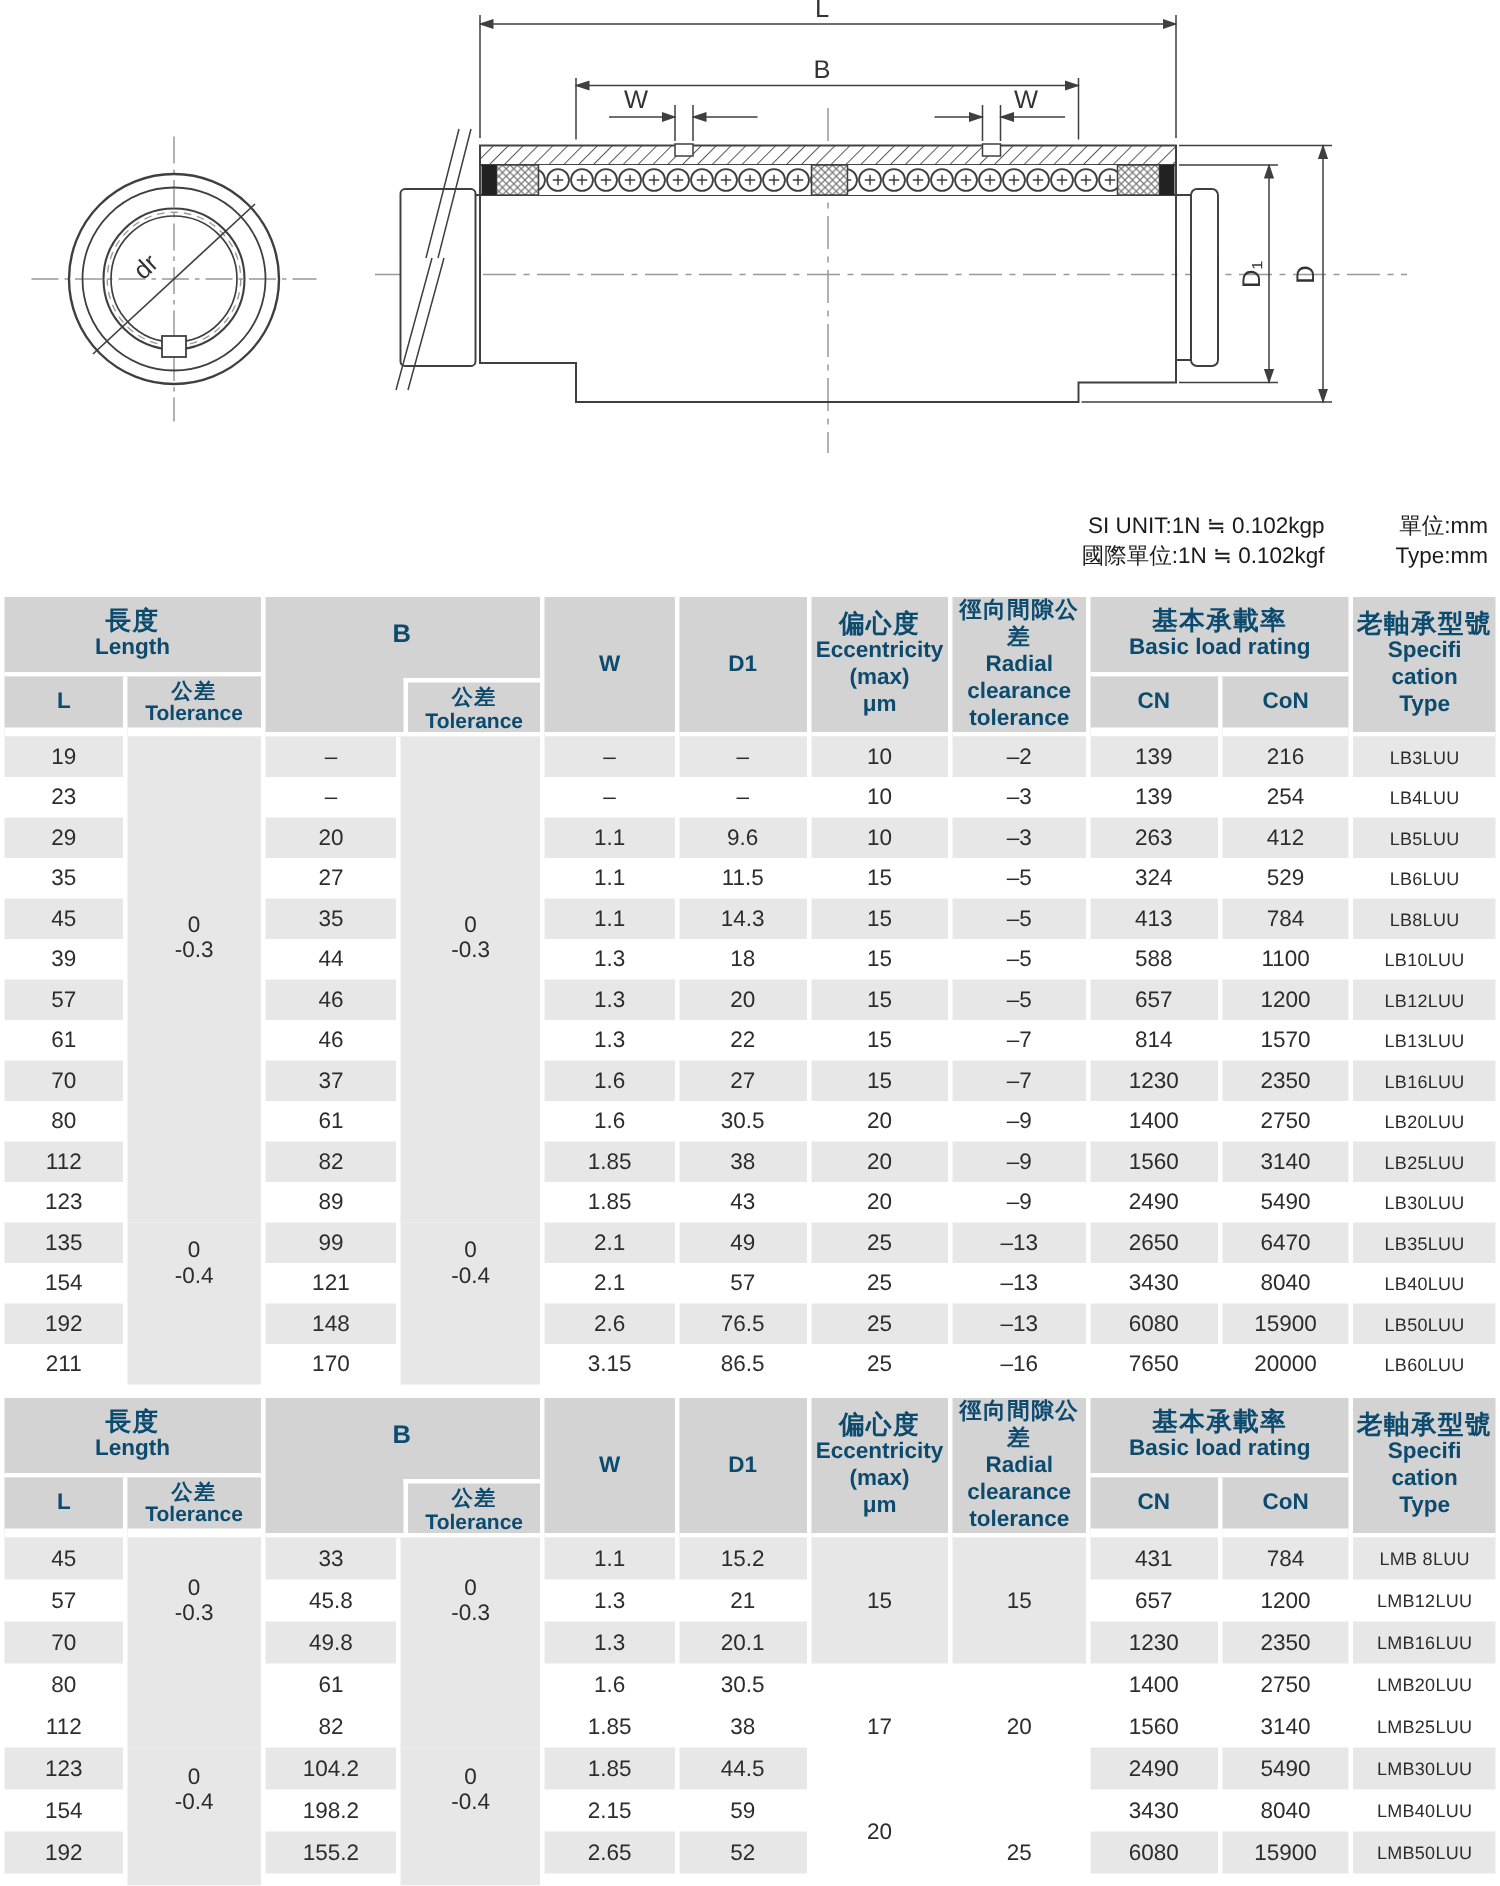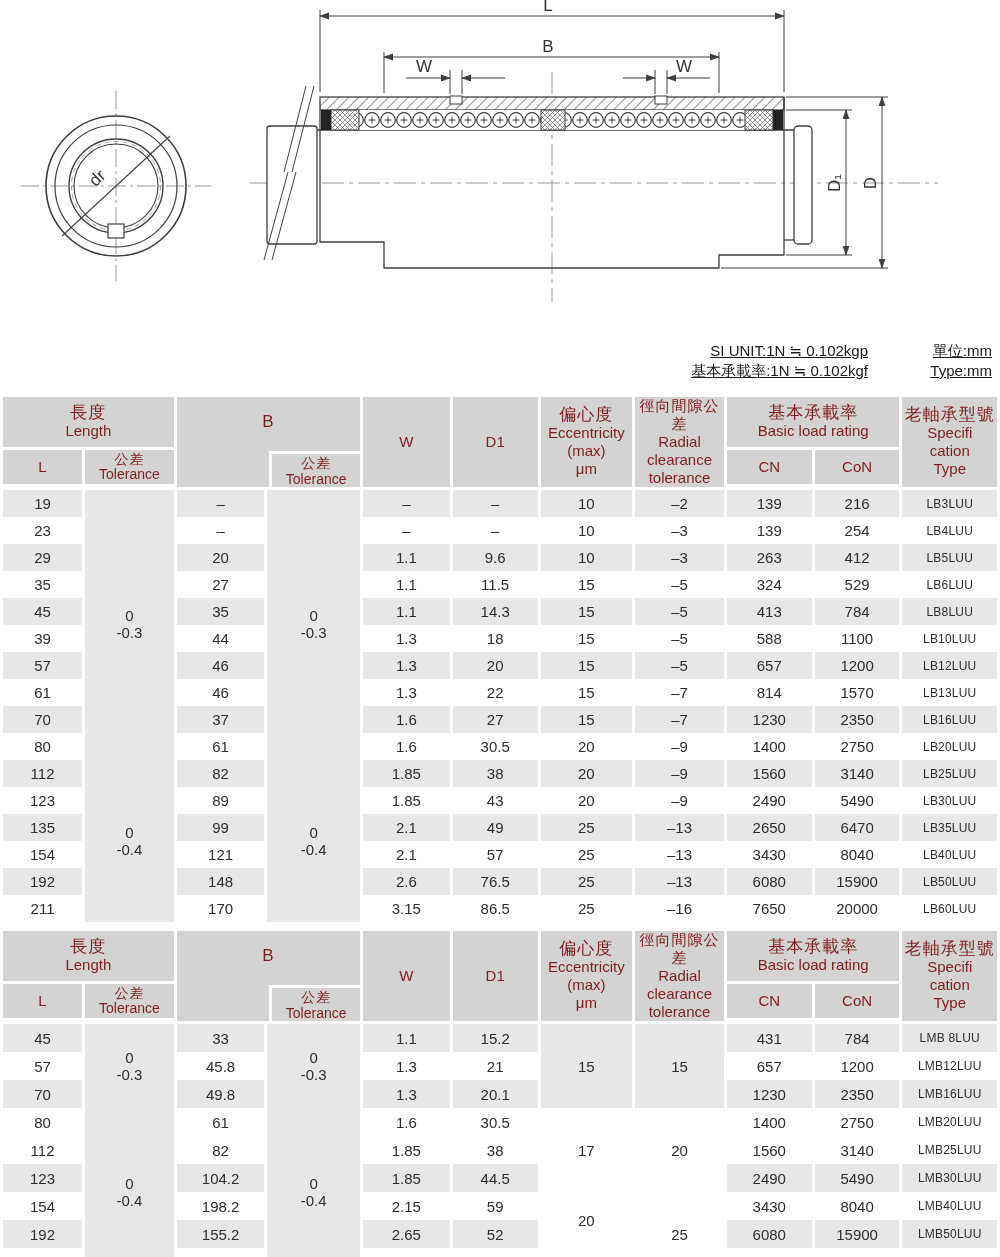--- a/index.html
+++ b/index.html
@@ -2,32 +2,32 @@
 <html><head>
 <meta charset="utf-8">
 <style>
   html,body{margin:0;padding:0;background:#fff;}
   .page{position:relative;width:1000px;height:1257px;background:#fff;overflow:hidden;
         font-family:"Liberation Sans","DejaVu Sans",sans-serif;}
   svg text{font-family:"Liberation Sans","DejaVu Sans",sans-serif;font-size:17px;fill:#333;}
 
   
   .units{position:absolute;top:341px;right:8px;font-size:15px;line-height:20px;color:#1a1a1a;}
-  .u-row{display:flex;justify-content:flex-end;gap:36px;text-decoration:underline;}
+  .u-row{display:flex;justify-content:flex-end;gap:21px;}
   .u-right{width:88px;text-align:right;}
 
   
   table.spec{width:1000px;table-layout:fixed;border-collapse:separate;border-spacing:3px 0;
              background:#fff;margin:0;}
   table.t1{margin-top:58px;}
   table.t2{margin-top:9px;}
   .spec col.c0{width:8.2%}.spec col.c1{width:9.2%}.spec col.c2{width:9.1%}.spec col.c3{width:9.6%}
   .spec col.c4{width:9.0%}.spec col.c5{width:8.8%}.spec col.c6{width:9.5%}.spec col.c7{width:9.2%}
   .spec col.c8{width:8.8%}.spec col.c9{width:8.8%}.spec col.c10{width:9.8%}
-  .spec th{background:#d3d3d3;color:#7f1d1d;font-weight:normal;padding:0;vertical-align:middle;
+  .spec th{background:#d3d3d3;color:#0c4a6e;font-weight:bold;padding:0;vertical-align:middle;
            line-height:18px;font-size:15px;}
   .spec tr.h1{height:48px;} .spec tr.h2{height:36px;}
   .spec tr.h1 th{border-bottom:3px solid #fff;}
   .spec th.deep,.spec tr.h2 th{border-bottom:6px solid #fff;}
   .spec th .cn{font-size:17px;letter-spacing:1px;}
   .spec th .en{font-size:15px;}
   .spec th.bgrp{position:relative;vertical-align:top;padding-top:16px;}
   .spec th.bgrp .subbox{position:absolute;right:0;bottom:0;width:49.5%;height:36px;
       background:#d3d3d3;border-left:3px solid #fff;border-top:3px solid #fff;
       box-sizing:border-box;display:flex;flex-direction:column;justify-content:center;}
@@ -133,21 +133,21 @@
     </g>
   </svg>
 
   
   <div class="units">
     <div class="u-row">
       <span>SI UNIT:1N ≒ 0.102kgp</span>
       <span class="u-right">單位:mm</span>
     </div>
     <div class="u-row">
-      <span>基本承載率:1N ≒ 0.102kgf</span>
+      <span>國際單位:1N ≒ 0.102kgf</span>
       <span class="u-right">Type:mm</span>
     </div>
   </div>
 
   
   <table class="spec t1">
     <colgroup>
       <col class="c0">
         <col class="c1">
         <col class="c2">

